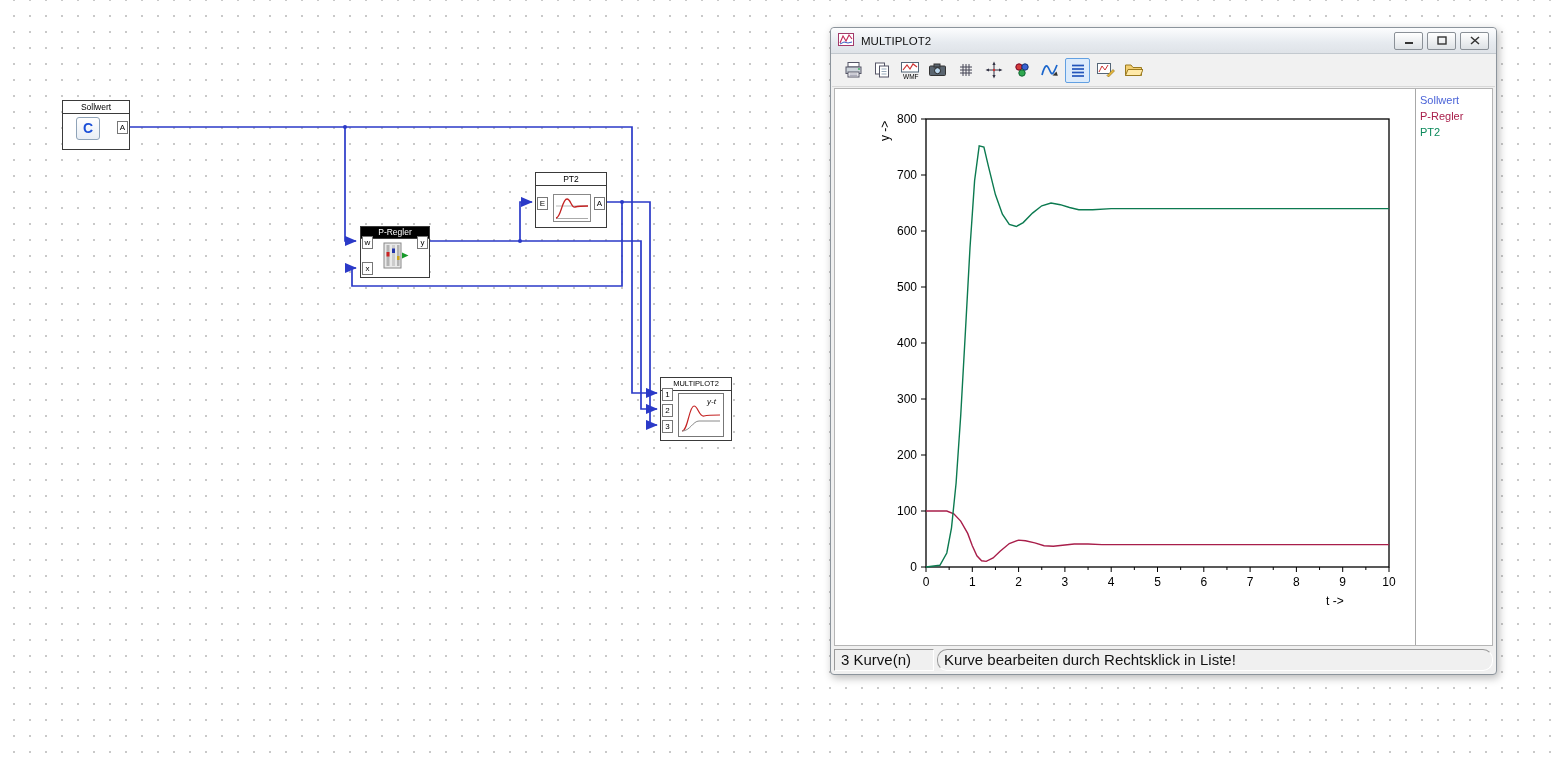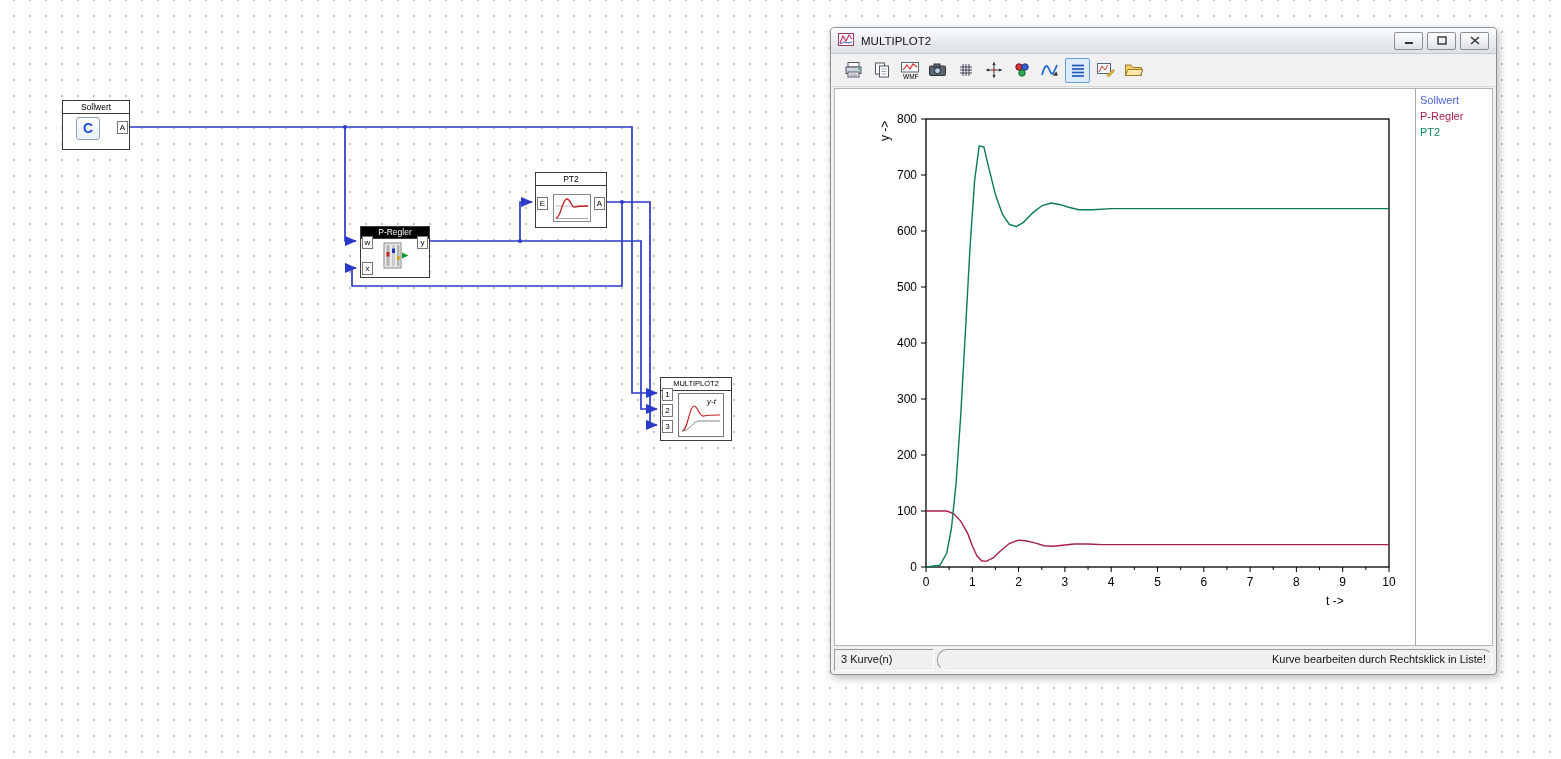--- a/index.html
+++ b/index.html
@@ -34,23 +34,23 @@
   .tb-btn{width:25px;height:25px;margin-right:3px;display:flex;align-items:center;justify-content:center;
     border:1px solid transparent;border-radius:2px;box-sizing:border-box;background:transparent;}
   .tb-btn.selected{background:#dcebfb;border:1px solid #62a0e2;}
   .win-content{position:absolute;left:3px;right:3px;top:60px;bottom:28px;background:#fff;border:1px solid #b5b5b5;box-sizing:border-box;}
   #chart-svg{position:absolute;left:2px;top:0;display:block;}
   .legend-panel{position:absolute;top:0;bottom:0;right:0;width:77px;border-left:1px solid #a8a8a8;background:#fff;
     box-sizing:border-box;padding:3px 4px;overflow:hidden;}
   .legend-item{font-size:11px;line-height:16px;white-space:nowrap;}
   .statusbar{position:absolute;left:3px;right:3px;bottom:3px;height:22px;display:flex;background:#f0f0f0;}
   .status-cell{border:1px solid;border-color:#9a9a9a #ffffff #ffffff #9a9a9a;background:#f0f0f0;
-    font-size:11px;line-height:19px;padding:0 6px;box-sizing:border-box;color:#111;}
+    font-size:15px;line-height:19px;padding:0 6px;box-sizing:border-box;color:#111;}
   .status-left{width:100px;}
-  .status-right{flex:1;margin-left:3px;text-align:right;border-radius:10px;}
+  .status-right{flex:1;margin-left:3px;border-radius:10px;}
   svg text{font-family:"Liberation Sans",sans-serif;fill:#000;}
 </style>
 </head>
 <body>
 
 <div id="workspace">
 
   <svg id="wires" width="820" height="520">
     <defs>
       <marker id="arrow" markerWidth="8" markerHeight="7" refX="6.5" refY="3" orient="auto">

